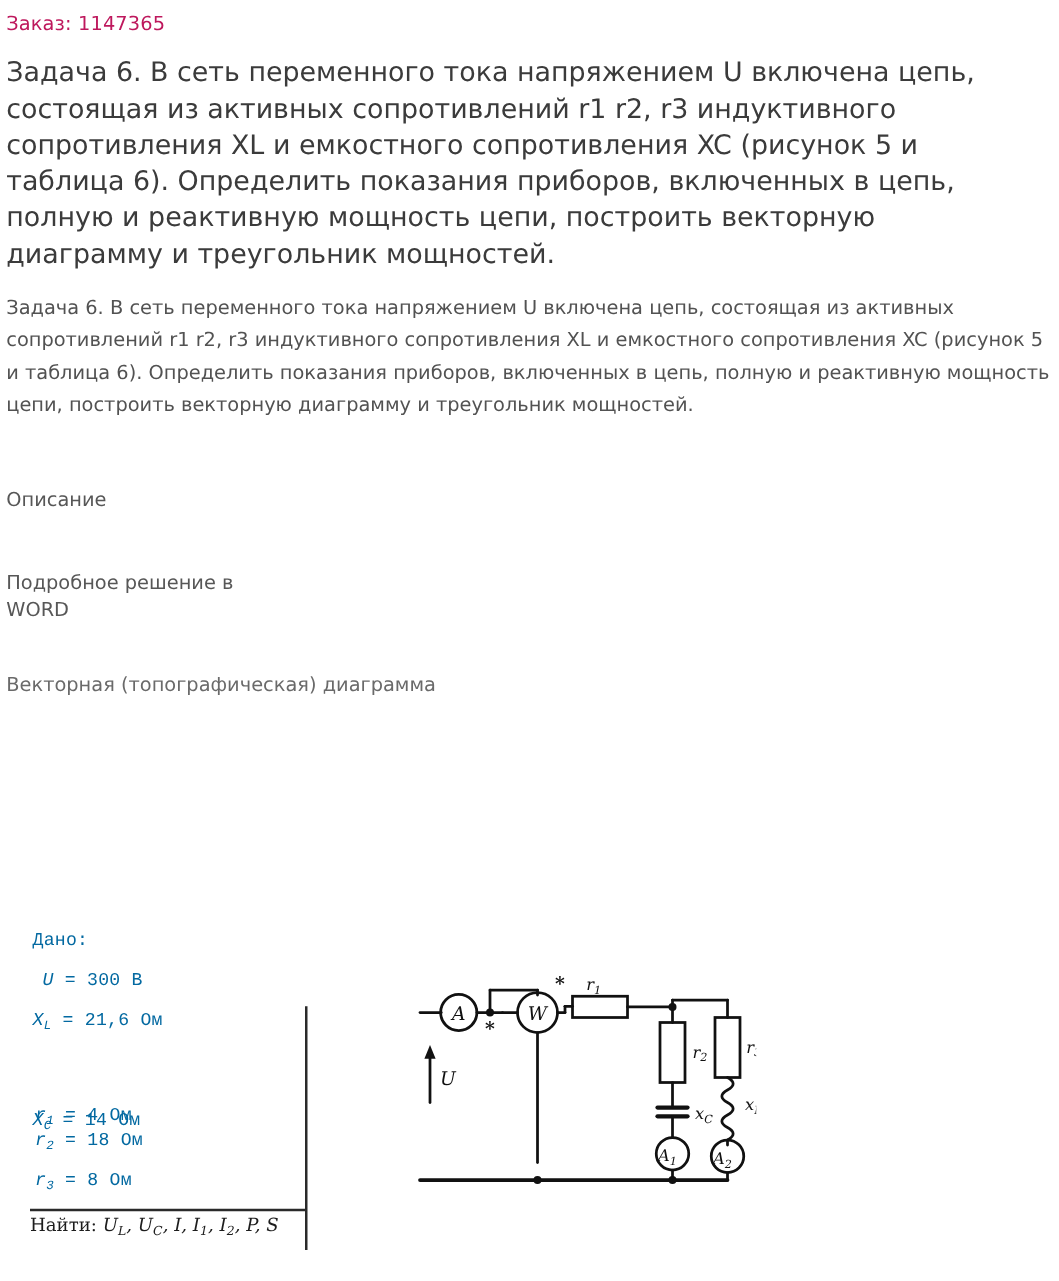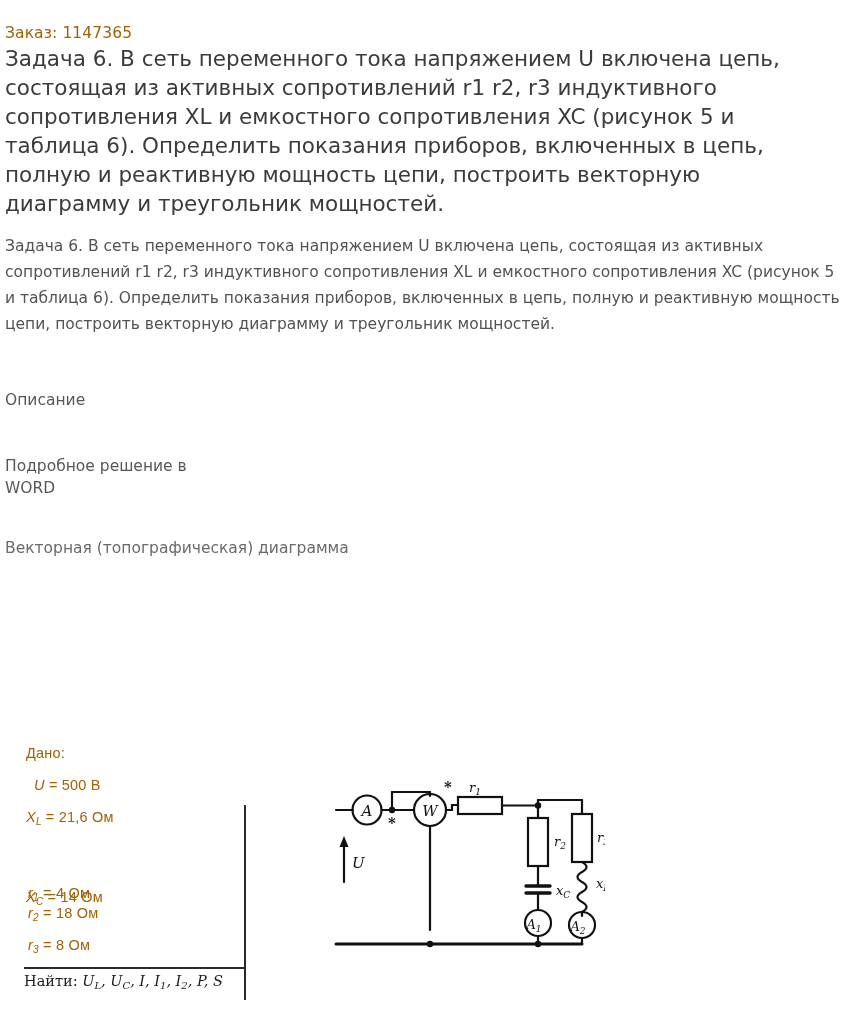--- a/index.html
+++ b/index.html
@@ -20,23 +20,23 @@
     position: absolute;
     left: 0; top: 0;
     width: 847px;
     height: 1025px;
   }
 
   
   .order-line {
     position: absolute;
     left: 5px;
-    top: 24px;
+    top: 10px;
     font-size: 15.5px;
-    color: #a16207;
+    color: #be185d;
     letter-spacing: 0.1px;
     white-space: nowrap;
   }
 
   
   .task-heading {
     position: absolute;
     left: 5px;
     top: 44px;
     width: 800px;
@@ -90,22 +90,22 @@
     height: 275px;
   }
 
   
   .given-block {
     position: absolute;
     left: 24px;
     top: 0px;
     width: 225px;
     height: 240px;
-    font-family: Liberation Sans, sans-serif;
-    color: #a16207;
+    font-family: Liberation Mono, monospace;
+    color: #0369a1;
   }
   .given-row {
     position: absolute;
     font-size: 14.5px;
     white-space: nowrap;
     letter-spacing: 0.2px;
   }
   .given-row .it { font-style: italic; }
   .given-row sub {
     font-size: 10px;
@@ -186,21 +186,21 @@
   <div class="plain-line line-vector">Векторная (топографическая) диаграмма</div>
 
 
   <div class="preview-region">
 
     <div class="given-block">
 
       <div class="given-row g0">Дано:</div>
 
       <div class="given-row g1">
-        <span class="it">U</span><span> = </span><span>500</span><span> </span><span>В</span>
+        <span class="it">U</span><span> = </span><span>300</span><span> </span><span>В</span>
       </div>
 
       <div class="given-row g2">
         <span class="it">X</span><sub>L</sub><span> = </span><span>21,6</span><span> </span><span>Ом</span>
       </div>
 
       <div class="given-row g3">
         <span class="it">X</span><sub>C</sub><span> = </span><span>14</span><span> </span><span>Ом</span>
       </div>
 

